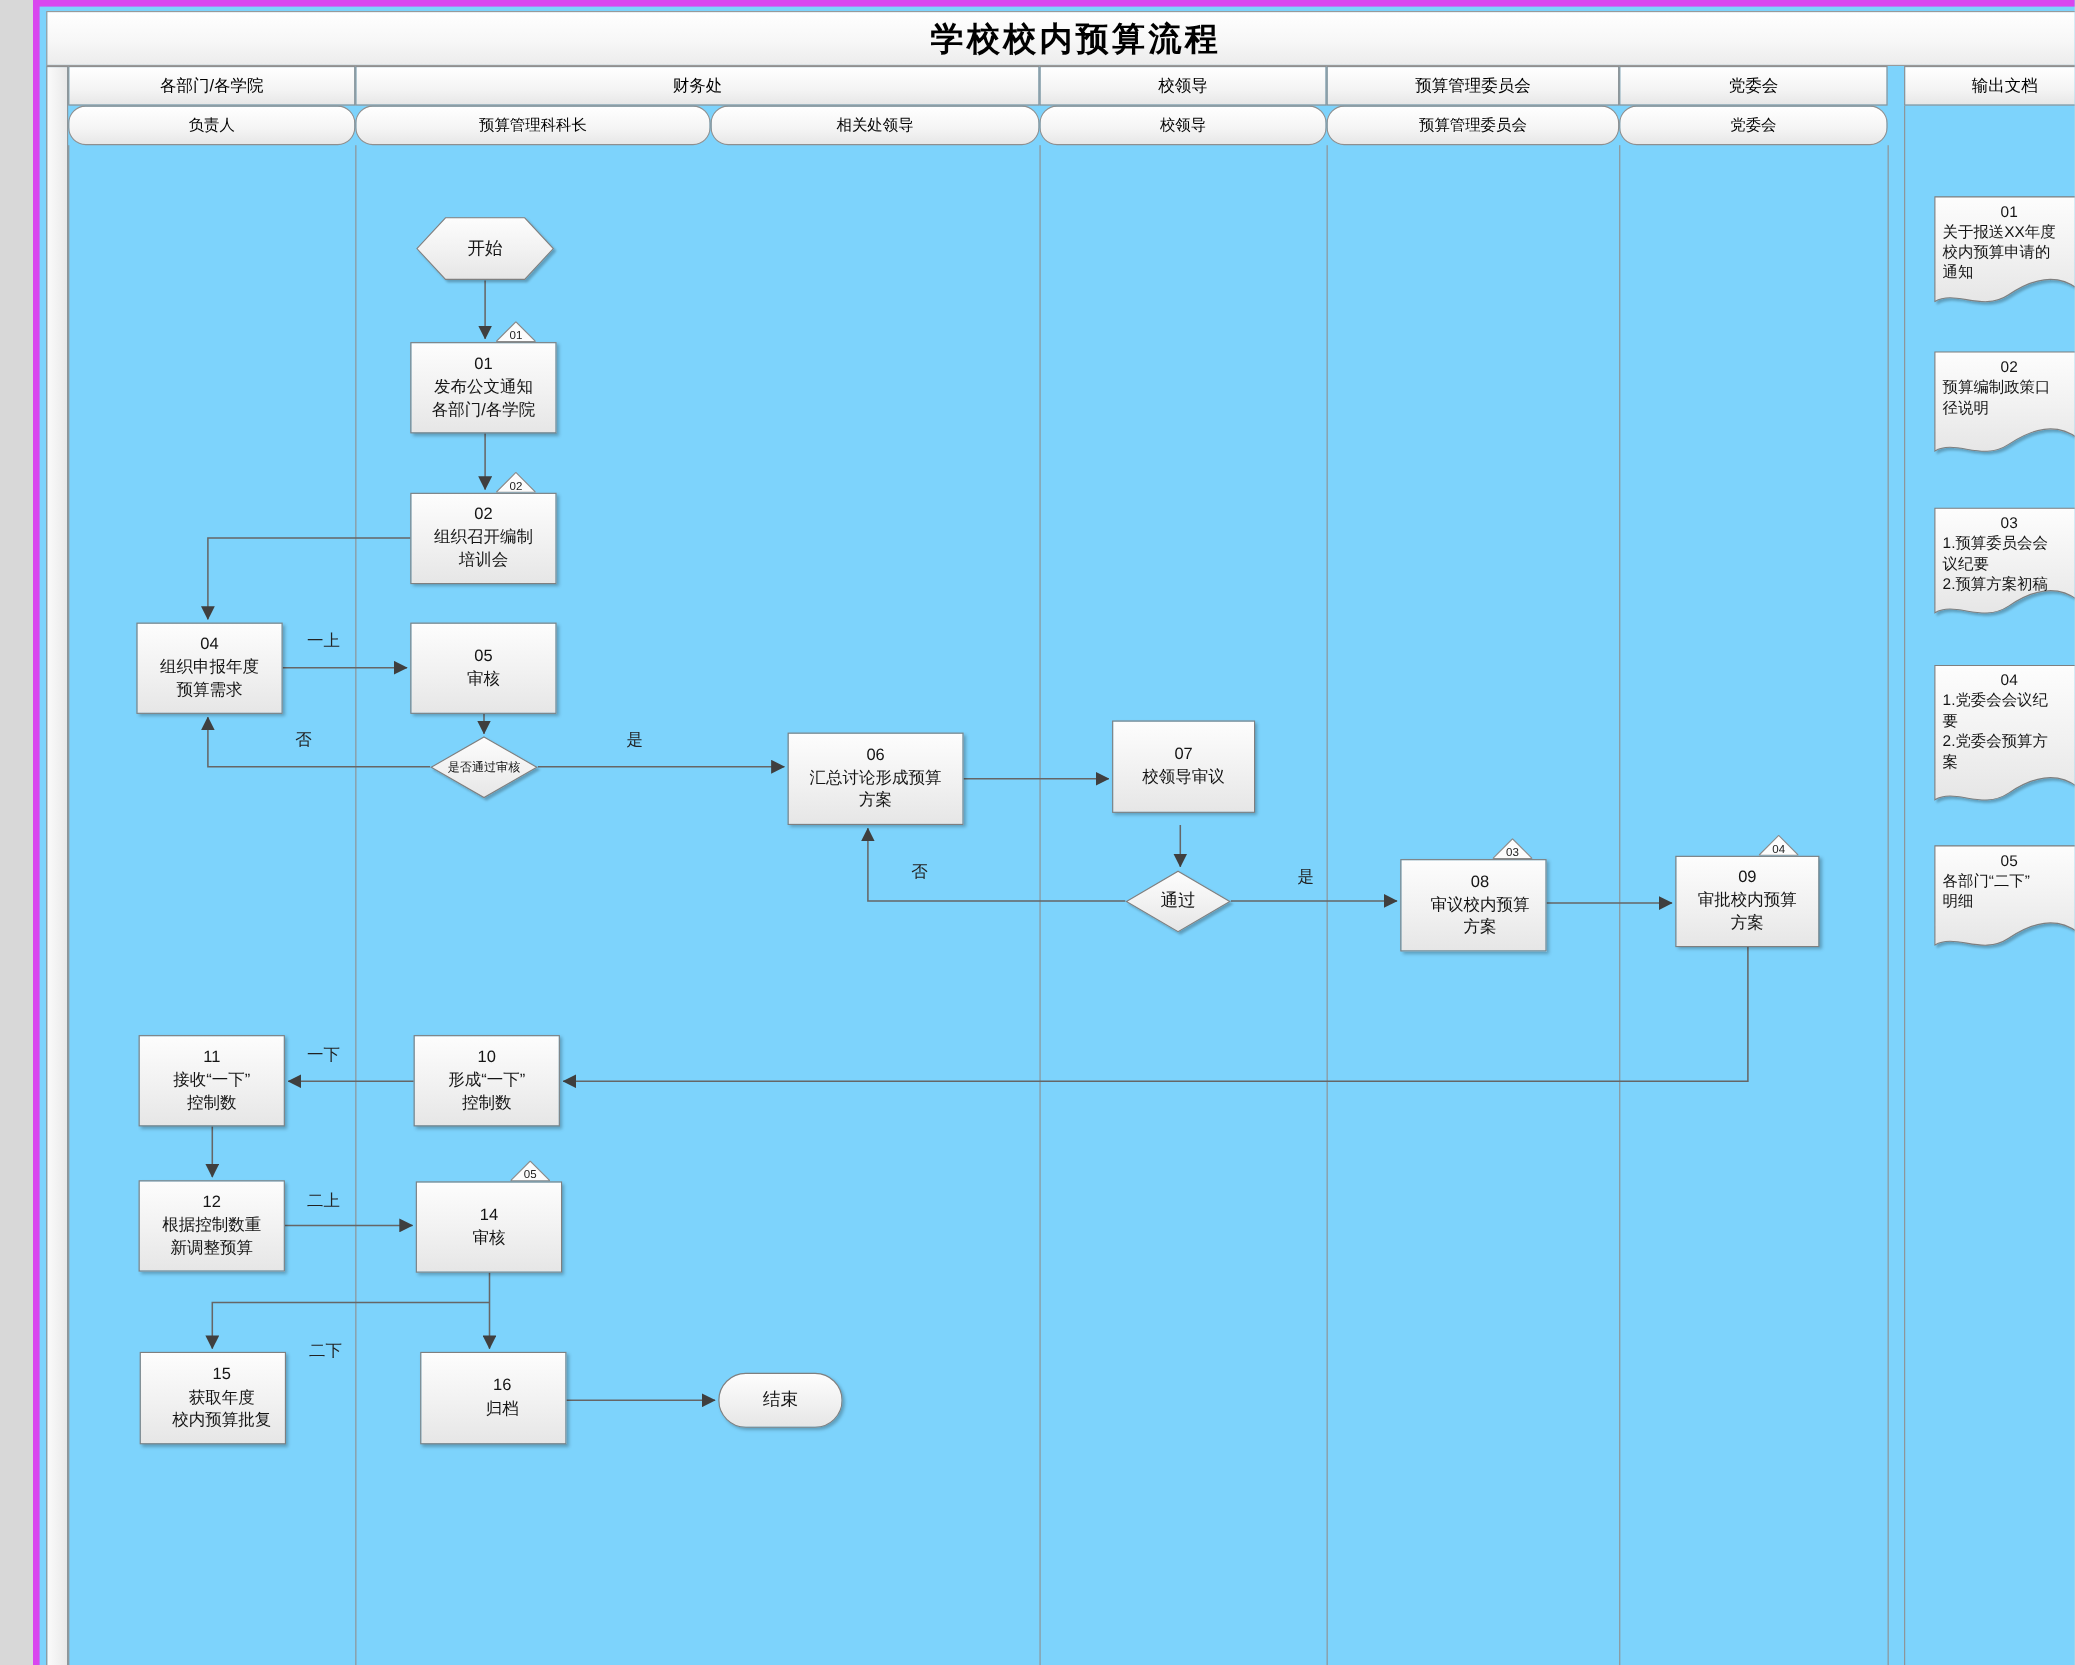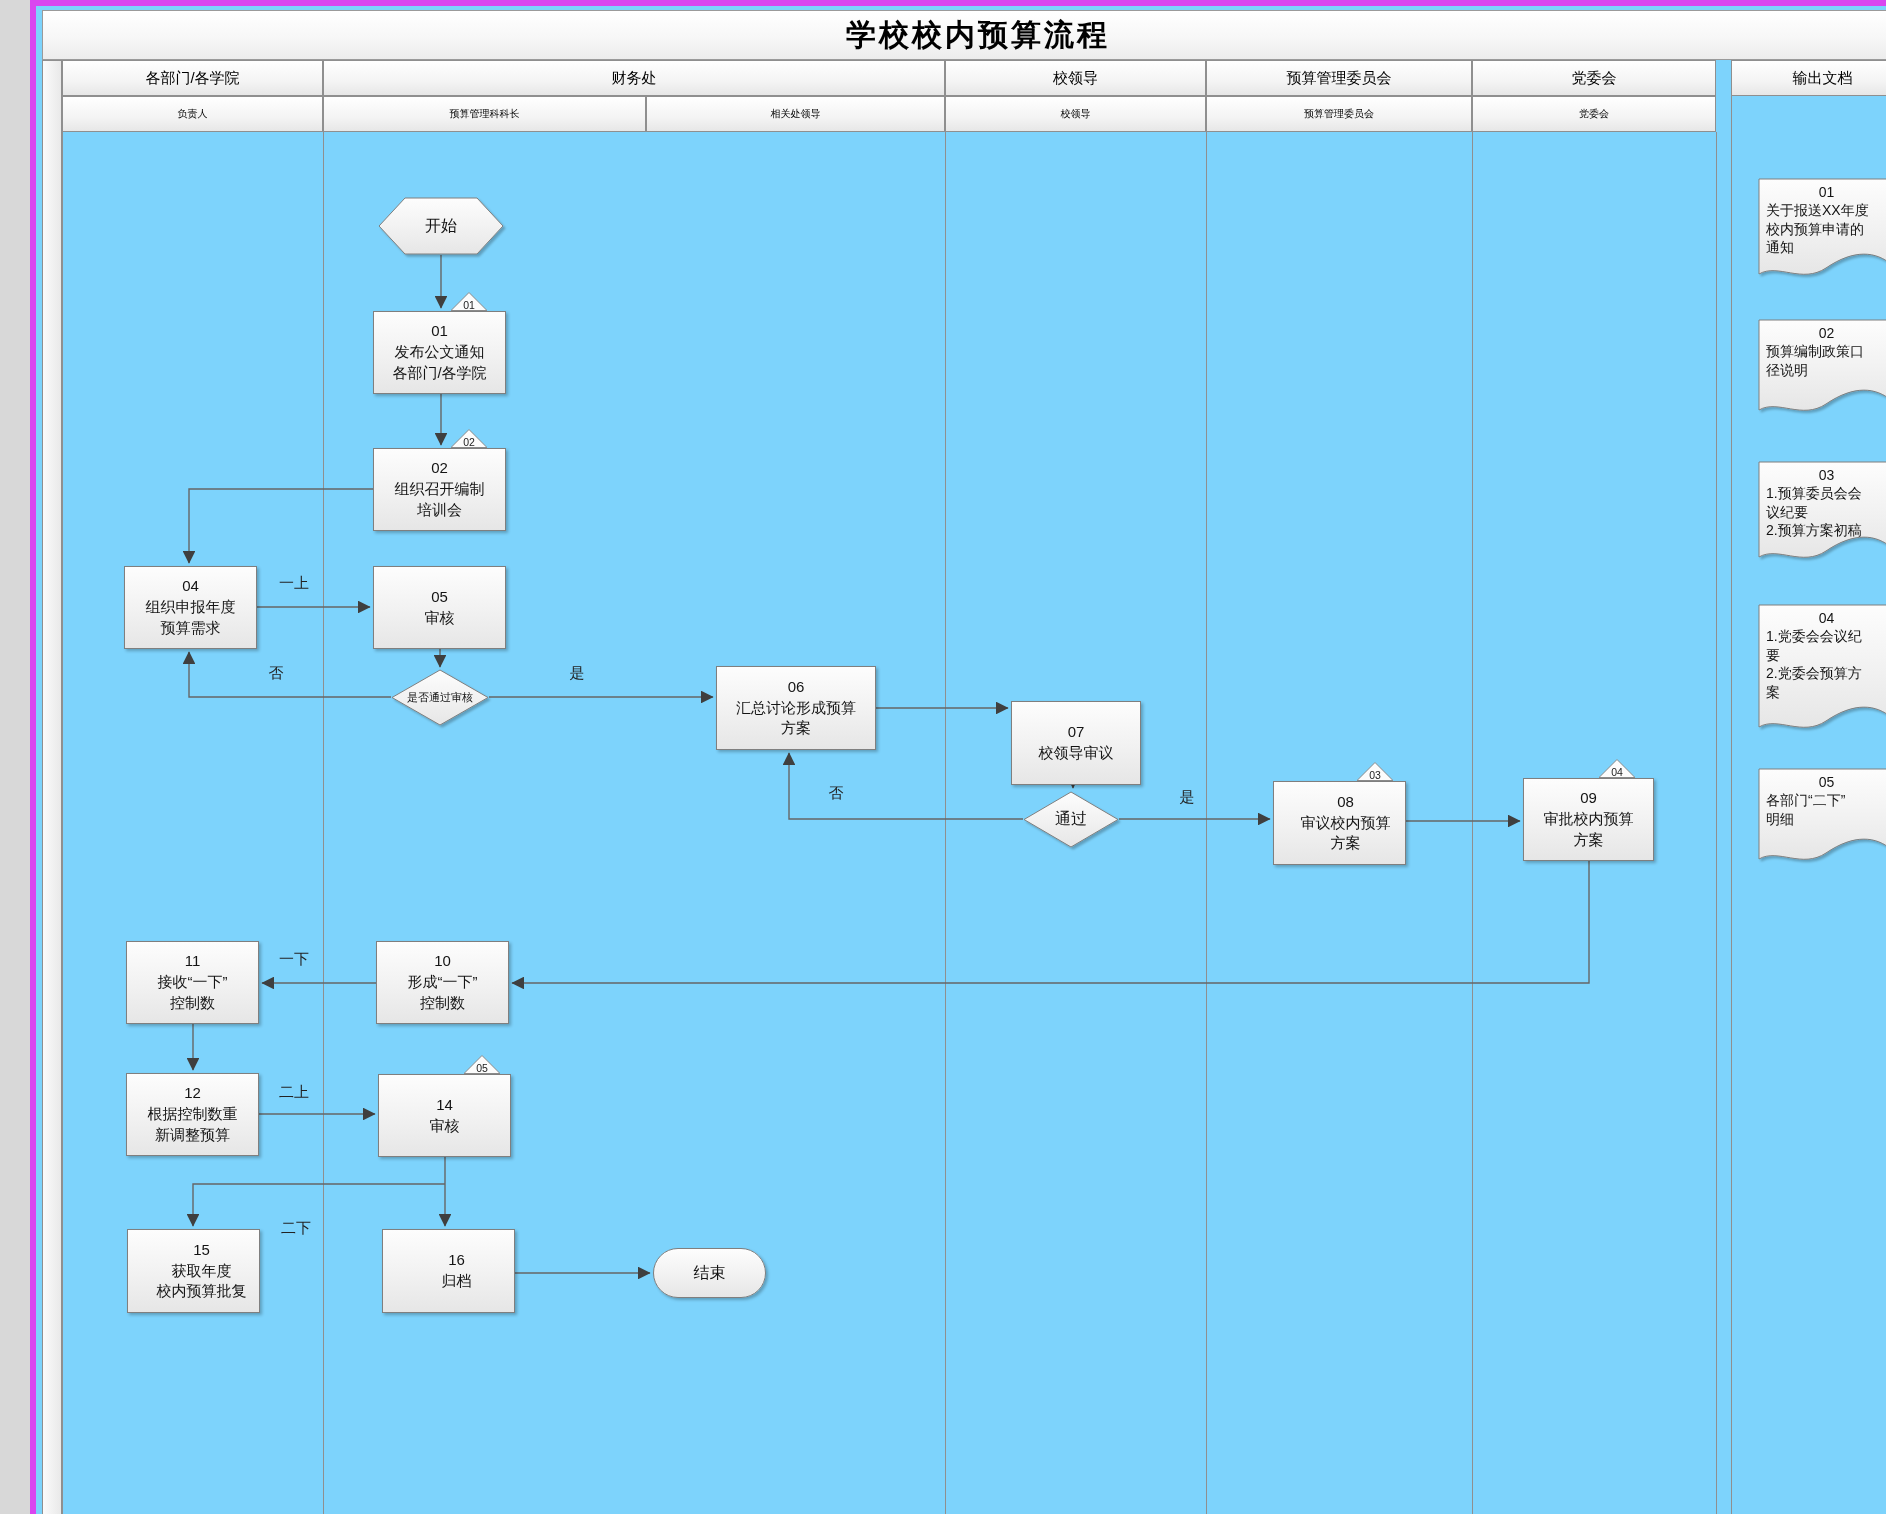--- a/index.html
+++ b/index.html
@@ -20,21 +20,21 @@
     position:absolute;left:6px;top:54px;width:20px;height:1456px;
     border:1px solid #8f8f8f;box-sizing:border-box;
     background:linear-gradient(90deg,#fbfbfb,#e9e9e9);
   }
   .hcell{
     position:absolute;height:36px;border:1px solid #8f8f8f;box-sizing:border-box;
     background:linear-gradient(180deg,#ffffff 0%,#f4f4f4 60%,#e7e7e7 100%);
     display:flex;align-items:center;justify-content:center;
     font-size:15px;color:#000;
   }
-  .hcell.sub{font-size:10px;}
+  .hcell.sub{font-size:14px;border-radius:16px;}
   .vline,.hline{position:absolute;background:#8f8f8f;}
   .vline{width:1px;} .hline{height:1px;}
   .box{
     position:absolute;box-sizing:border-box;
     border:1px solid #7f7f7f;
     background:linear-gradient(180deg,#fdfdfd 0%,#f1f1f1 55%,#e6e6e6 100%);
     box-shadow:2px 2px 3px rgba(0,0,0,0.25);
     display:flex;align-items:center;justify-content:center;text-align:center;
     font-size:15px;line-height:1.38;white-space:pre-line;color:#141414;
   }
@@ -151,21 +151,21 @@
 组织召开编制
 培训会</div>
   <div class="box" style="left:88px;top:560px;width:133px;height:83px;">04
 组织申报年度
 预算需求</div>
   <div class="box" style="left:337px;top:560px;width:133px;height:83px;">05
 审核</div>
   <div class="box" style="left:680px;top:660px;width:160px;height:84px;">06
 汇总讨论形成预算
 方案</div>
-  <div class="box" style="left:975px;top:695px;width:130px;height:84px;">07
+  <div class="box" style="left:975px;top:649px;width:130px;height:84px;">07
 校领导审议</div>
   <div class="box" style="left:1237px;top:775px;width:133px;height:84px;padding-left:12px;">08
 审议校内预算
 方案</div>
   <div class="box" style="left:1487px;top:772px;width:131px;height:83px;">09
 审批校内预算
 方案</div>
   <div class="box" style="left:340px;top:935px;width:133px;height:83px;">10
 形成“一下”
 控制数</div>

